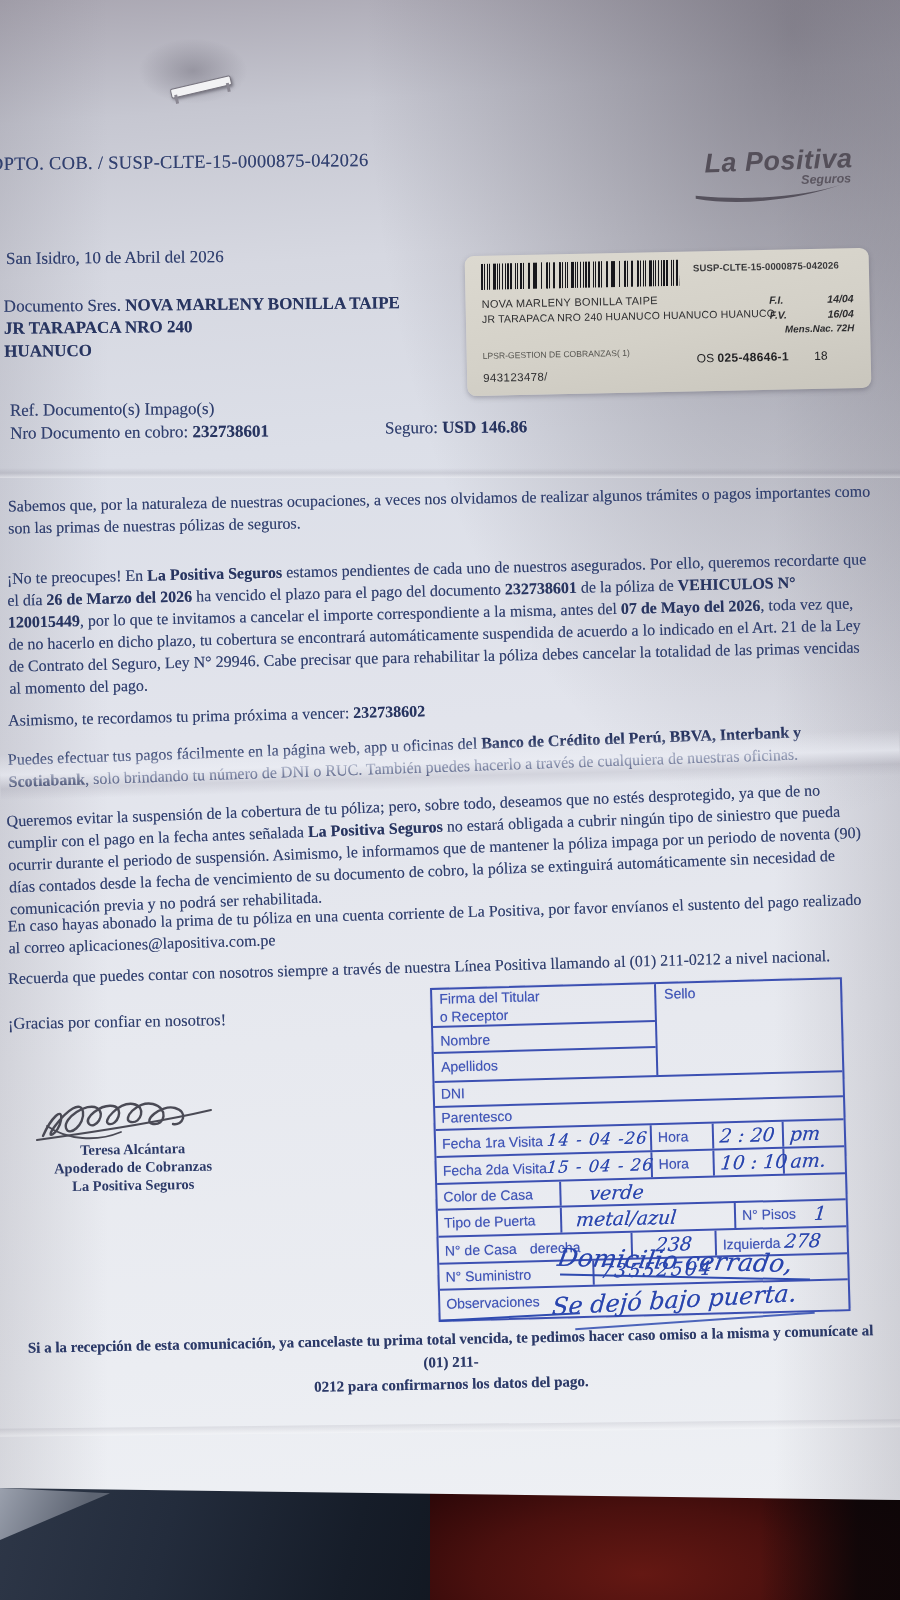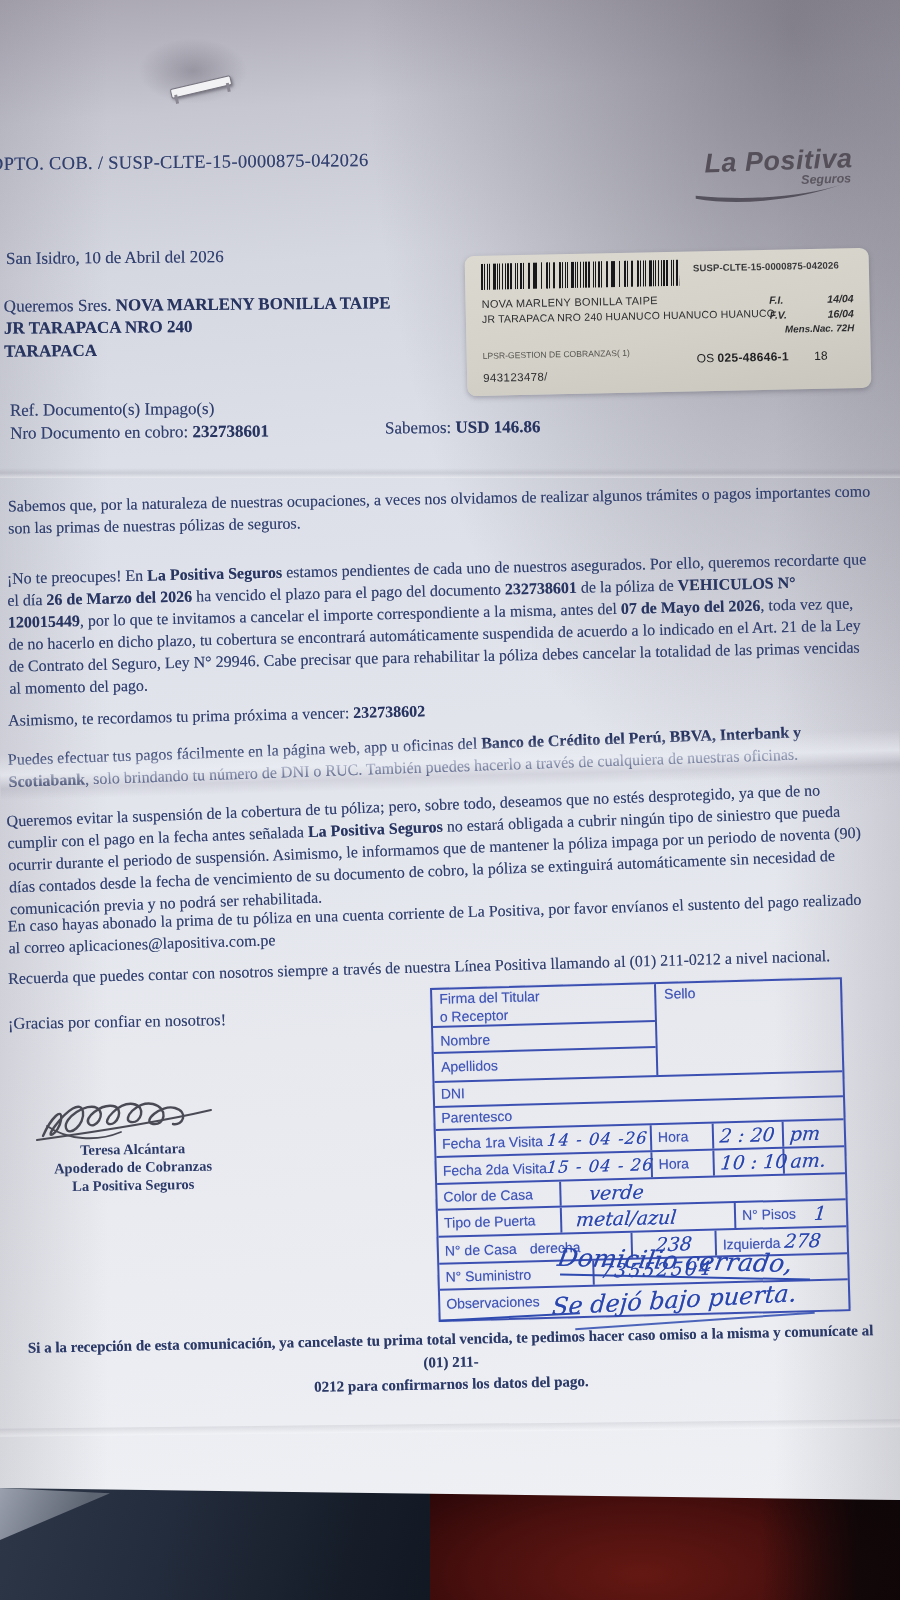--- a/index.html
+++ b/index.html
@@ -169,30 +169,30 @@
     <div class="in stk-gestion">LPSR-GESTION DE COBRANZAS(   1)</div>
     <div class="in stk-os">
       <span>OS</span>
       <span class="osv">025-48646-1</span>
       <span class="os2">18</span>
     </div>
     <div class="in stk-phone">943123478/</div>
   </div>
 
   <div class="abs recipient ink" style="left:4px;top:294px;">
-    <div><span>Queremos Sres. </span><b>NOVA MARLENY BONILLA TAIPE</b></div>
+    <div><span>Documento Sres. </span><b>NOVA MARLENY BONILLA TAIPE</b></div>
     <div><b>JR TARAPACA NRO 240</b></div>
-    <div><b>TARAPACA</b></div>
+    <div><b>HUANUCO</b></div>
   </div>
 
   <div class="abs refblock ink" style="left:10px;top:396px;width:860px;">
     <div>Ref. Documento(s) Impago(s)</div>
     <div style="position:relative;">
       <span>Nro Documento en cobro: </span><b>232738601</b>
-      <span style="position:absolute;left:375px;top:-2px;"><span>Sabemos: </span><b>USD 146.86</b></span>
+      <span style="position:absolute;left:375px;top:-2px;"><span>Seguro: </span><b>USD 146.86</b></span>
     </div>
   </div>
 
   <div class="abs para ink" style="left:8px;top:488px;transform:rotate(-1deg);"><span>Sabemos que, por la naturaleza de nuestras ocupaciones, a veces nos olvidamos de realizar algunos trámites o pagos importantes como son las primas de nuestras pólizas de seguros.</span></div>
   <div class="abs para ink" style="left:8px;top:558px;transform:rotate(-1.3deg);"><span>¡No te preocupes! En </span><span data-b="1" style="font-weight: bold;">La Positiva Seguros</span><span> estamos pendientes de cada uno de nuestros asegurados. Por ello, queremos recordarte que el día </span><span data-b="1" style="font-weight: bold;">26 de Marzo del 2026</span><span> ha vencido el plazo para el pago del documento </span><span data-b="1" style="font-weight: bold;">232738601</span><span> de la póliza de </span><span data-b="1" style="font-weight: bold;">VEHICULOS N° 120015449</span><span>, por lo que te invitamos a cancelar el importe correspondiente a la misma, antes del </span><span data-b="1" style="font-weight: bold;">07 de Mayo del 2026</span><span>, toda vez que, de no hacerlo en dicho plazo, tu cobertura se encontrará automáticamente suspendida de acuerdo a lo indicado en el Art. 21 de la Ley de Contrato del Seguro, Ley N° 29946. Cabe precisar que para rehabilitar la póliza debes cancelar la totalidad de las primas vencidas al momento del pago.</span></div>
   <div class="abs para ink" style="left:8px;top:700px;transform:rotate(-1.3deg);"><span>Asimismo, te recordamos tu prima próxima a vencer: </span><span data-b="1" style="font-weight: bold;">232738602</span></div>
   <div class="abs para ink" style="left:8px;top:734px;transform:rotate(-2deg);"><span>Puedes efectuar tus pagos fácilmente en la página web, app u oficinas del </span><span data-b="1" style="font-weight: bold;">Banco de Crédito del Perú, BBVA, Interbank y Scotiabank</span><span>, solo brindando tu número de DNI o RUC. También puedes hacerlo a través de cualquiera de nuestras oficinas.</span></div>
   <div class="abs para ink" style="left:8px;top:794px;transform:rotate(-2.2deg);"><span>Queremos evitar la suspensión de la cobertura de tu póliza; pero, sobre todo, deseamos que no estés desprotegido, ya que de no cumplir con el  pago en la fecha antes señalada </span><span data-b="1" style="font-weight: bold;">La Positiva Seguros</span><span> no estará obligada a cubrir ningún tipo de siniestro que pueda ocurrir durante el periodo de suspensión. Asimismo, le informamos que de mantener la póliza impaga por un periodo de noventa (90) días contados desde la fecha de vencimiento de su documento de cobro, la póliza se extinguirá automáticamente sin necesidad de comunicación previa y no podrá ser rehabilitada.</span></div>
   <div class="abs para ink" style="left:8px;top:902px;transform:rotate(-1.8deg);"><span>En caso hayas abonado la prima de tu póliza en una cuenta corriente de La Positiva, por favor envíanos el sustento del pago realizado al correo aplicaciones@lapositiva.com.pe</span></div>
   <div class="abs para ink" style="left:8px;top:956px;transform:rotate(-1.6deg);"><span>Recuerda que puedes contar con nosotros siempre a través de nuestra Línea Positiva llamando al (01) 211-0212 a nivel nacional.</span></div>

